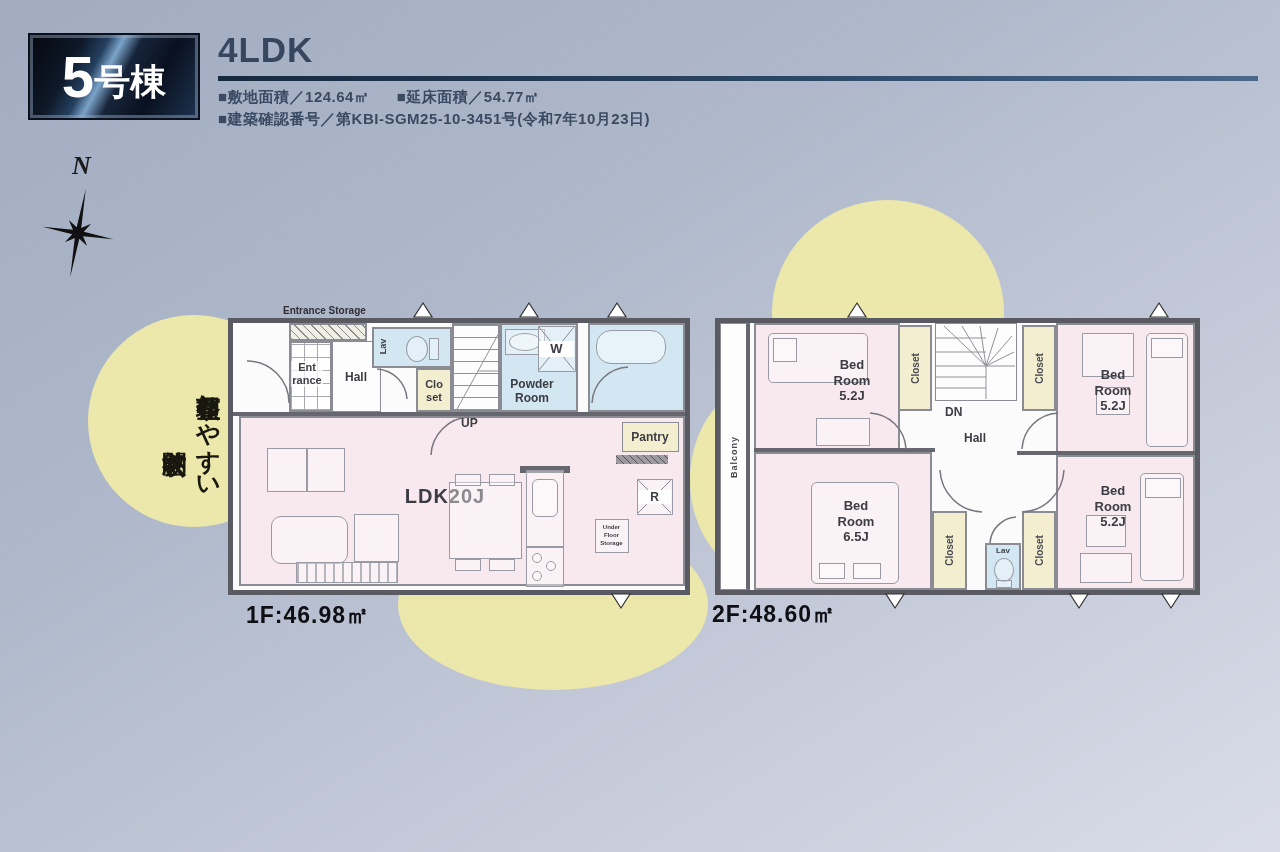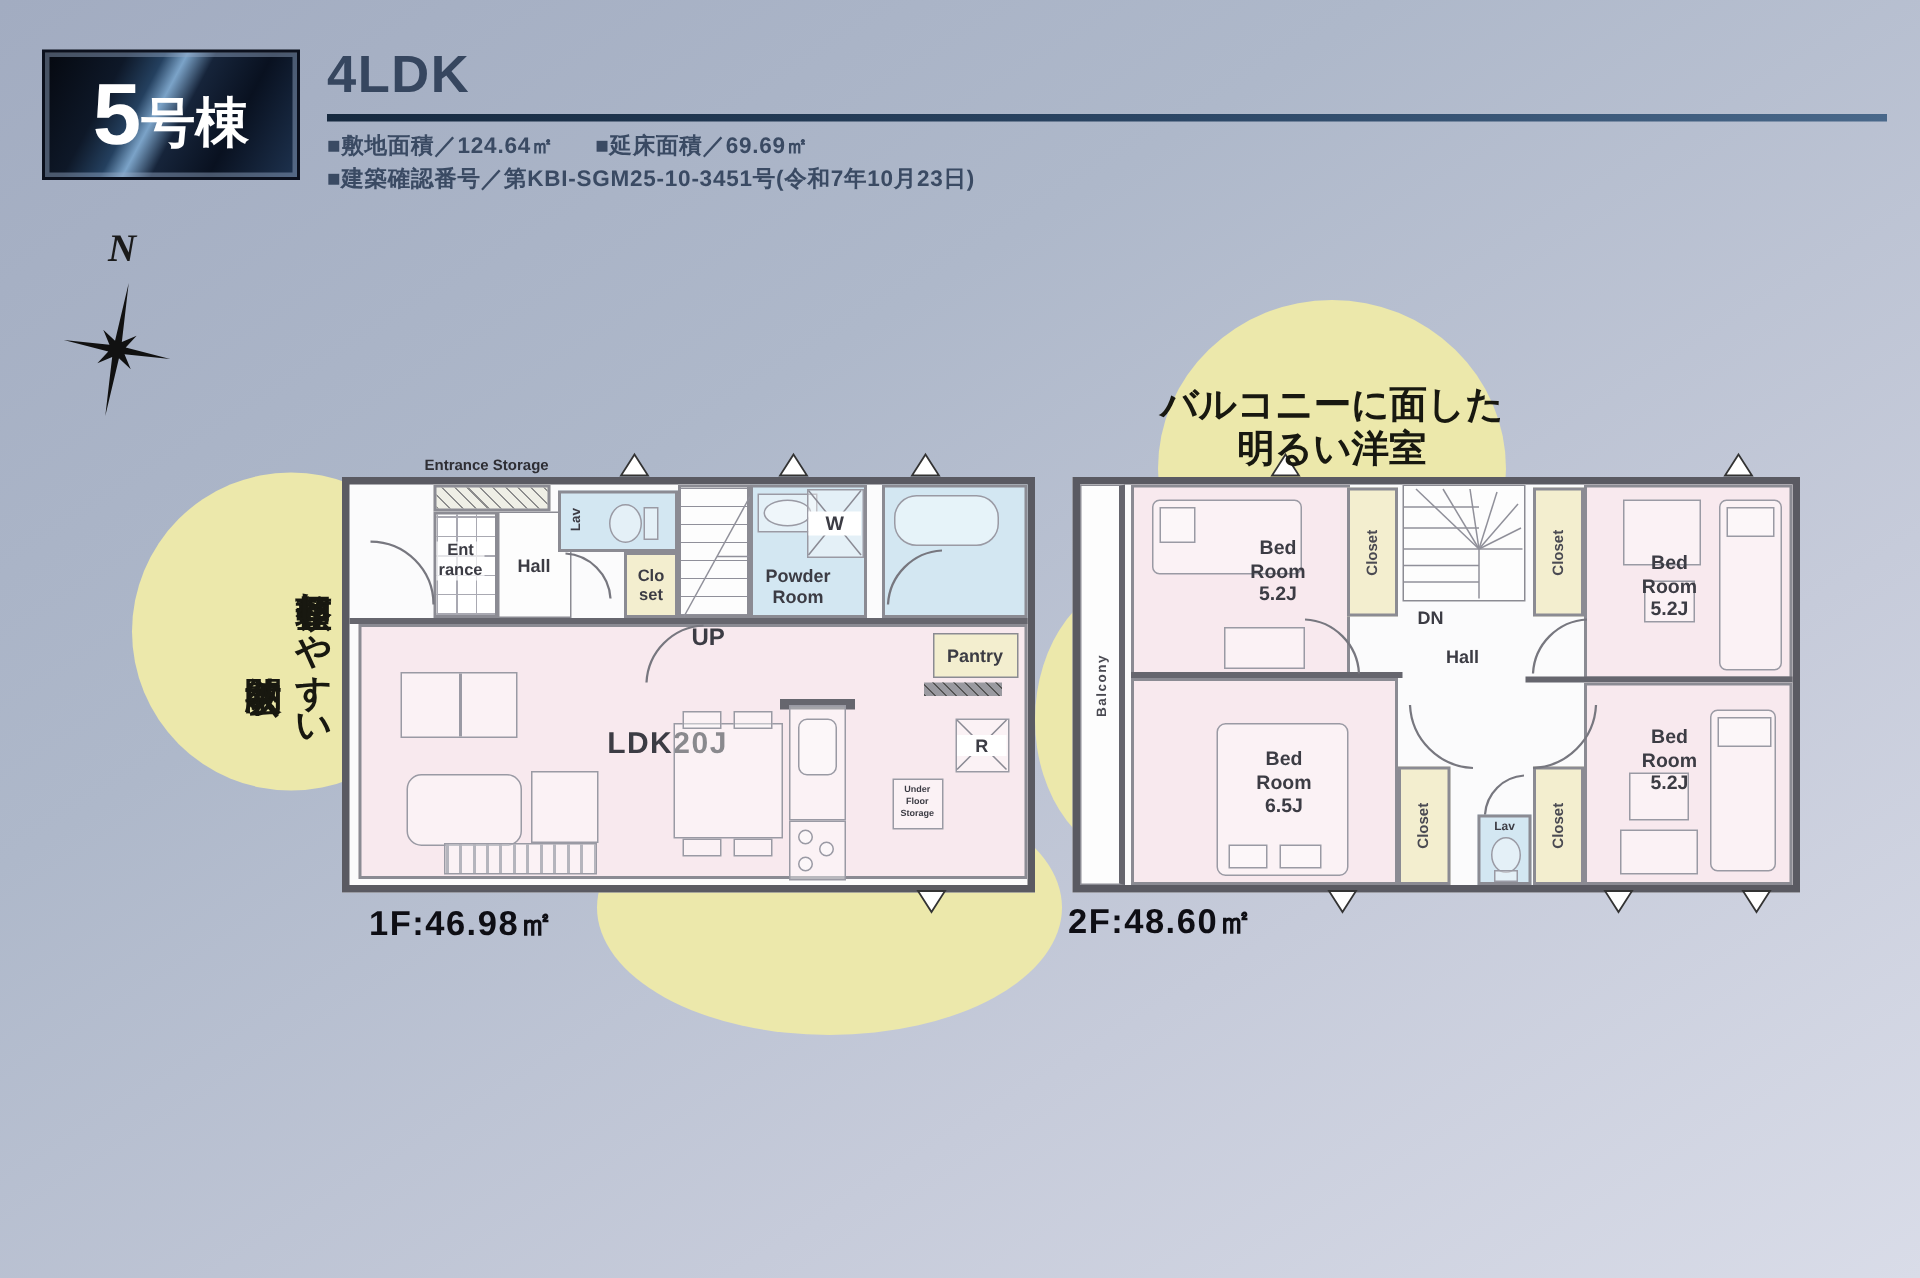--- a/index.html
+++ b/index.html
@@ -49,21 +49,21 @@
 
   <div class="badge">
     <span class="num">5</span>
     <span class="suf">号棟</span>
   </div>
   <div class="title">4LDK</div>
   <div class="hrule"></div>
   <div class="spec" style="top:88px;">
     <span>■敷地面積／124.64㎡</span>
     <span style="display:inline-block;width:18px;"></span>
-    <span>■延床面積／69.69㎡</span>
+    <span>■延床面積／54.77㎡</span>
   </div>
   <div class="spec" style="top:110px;">
     <span>■建築確認番号／第KBI-SGM25-10-3451号(令和7年10月23日)</span>
   </div>
 
   <svg class="abs" style="left:28px;top:148px;" width="104" height="132" viewBox="0 0 104 132">
     <text x="44" y="26" font-size="26" font-style="italic" font-weight="bold" font-family="Liberation Serif, serif" fill="#1a1a1a">N</text>
     <g transform="rotate(10 50 85)">
       <polygon fill="#111" points="50,40 52.3,79.5 61.3,73.7 55.5,82.7 86,85 55.5,87.3 61.3,96.3 52.3,90.5 50,130 47.7,90.5 38.7,96.3 44.5,87.3 14,85 44.5,82.7 38.7,73.7 47.7,79.5"></polygon>
     </g>
@@ -169,21 +169,21 @@
     <svg class="arc" style="left:196px;top:92px;" width="42" height="42">
         <path d="M40 2 A40 40 0 0 0 2 40" fill="none" stroke="#77777f" stroke-width="1.5"></path>
       </svg>
     <svg class="arc" style="left:142px;top:44px;" width="34" height="34">
         <path d="M2 2 A32 32 0 0 1 32 32" fill="none" stroke="#77777f" stroke-width="1.5"></path>
       </svg>
     <svg class="arc" style="left:357px;top:42px;" width="40" height="40">
         <path d="M2 38 A38 38 0 0 1 38 2" fill="none" stroke="#77777f" stroke-width="1.5"></path>
       </svg>
 
-    <span class="rlabel" style="left:228px;top:93px;font-size:16px;">UP</span>
+    <span class="rlabel" style="left:228px;top:93px;font-size:12px;">UP</span>
   </div>
 
   <span class="rlabel" style="left:283px;top:305px;font-size:10px;color:#2e2e34;">Entrance Storage</span>
 
   <div class="plan" style="left:715px;top:318px;width:485px;height:277px;">
     <div class="room white" style="left:0;top:0;width:30px;height:267px;border-width:1.5px;border-right:4px solid #66666e;">
       <div class="flexc" style="width:100%;height:100%;">
         <span class="rot" style="font-size:9px;font-weight:700;color:#4a4a52;letter-spacing:1px;">Balcony</span>
       </div>
     </div>
@@ -317,16 +317,14 @@
     </svg>
   <svg class="tri" style="left:1162px;top:594px;" width="18" height="14">
       <polygon points="0,0 18,0 9,14" fill="#fff" stroke="#333" stroke-width="1.2"></polygon>
     </svg>
 
   <div class="area-label" style="left:246px;top:600px;">1F:46.98㎡</div>
   <div class="area-label" style="left:712px;top:599px;">2F:48.60㎡</div>
 
   <div class="callout vjp" style="left:158px;top:330px;height:205px;font-size:24px;line-height:1.4;">整理整頓しやすい
 玄関収納</div>
-  <div class="callout" style="left:773px;top:256px;width:230px;font-size:25px;line-height:1.15;">バルコニーに面した
-明るい洋室</div>
 
 </div>
 
 </body></html>

